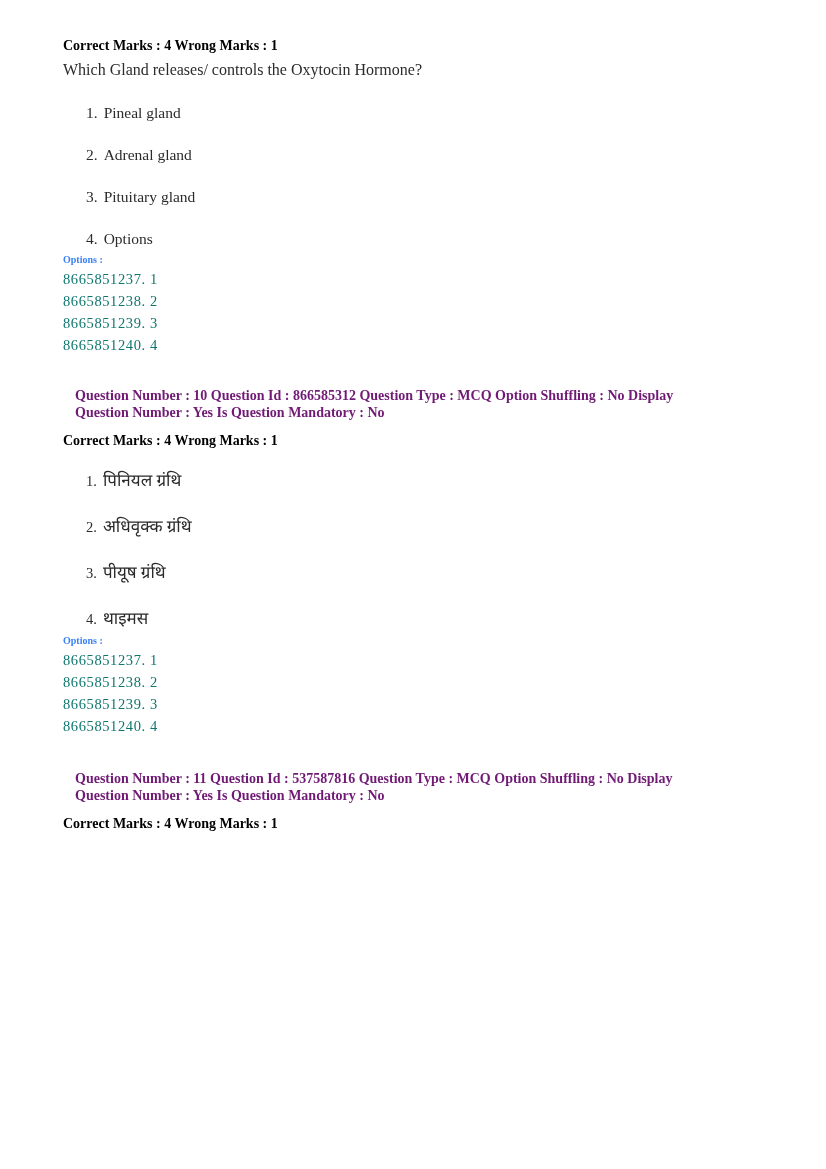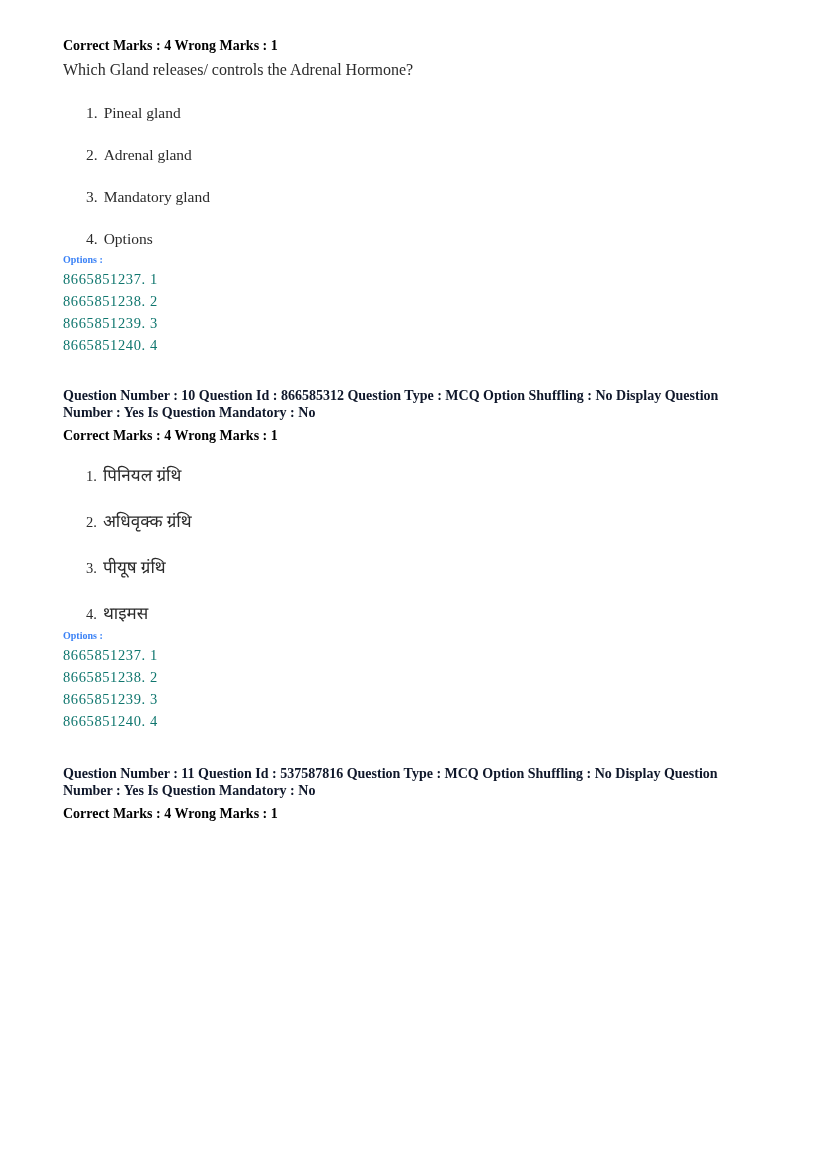--- a/index.html
+++ b/index.html
@@ -16,22 +16,22 @@
     padding: 38px 40px 0 63px;
     font-family: "Liberation Serif", "DejaVu Serif", serif;
     color: #000000;
     overflow: hidden;
   }
   .q-header {
     font-weight: bold;
     font-size: 14px;
     line-height: 1.18;
     max-width: 706px;
-    margin: 0;
-    color: #0f172a;
+    margin: 12px;
+    color: #701a75;
   }
   .q-header.gap-top { margin-top: 32px; }
   .q-header.gap-top-lg { margin-top: 34px; }
   .marks-line {
     font-weight: bold;
     font-size: 14px;
     line-height: 1.2;
     margin: 0 0 5px 0;
     color: #000000;
   }
@@ -87,34 +87,34 @@
     color: #0f766e;
   }
 </style>
 </head>
 <body>
 
 <div class="page">
 
   <section>
     <p class="marks-line">Correct Marks : 4 Wrong Marks : 1</p>
-    <p class="q-text en">Which Gland releases/ controls the Adrenal Hormone?</p>
+    <p class="q-text en">Which Gland releases/ controls the Oxytocin Hormone?</p>
 
     <div class="choices">
       <div class="choice">
         <span class="choice-num">1.</span>
         <span class="choice-label">Pineal gland</span>
       </div>
       <div class="choice">
         <span class="choice-num">2.</span>
         <span class="choice-label">Adrenal gland</span>
       </div>
       <div class="choice">
         <span class="choice-num">3.</span>
-        <span class="choice-label">Mandatory gland</span>
+        <span class="choice-label">Pituitary gland</span>
       </div>
       <div class="choice">
         <span class="choice-num">4.</span>
         <span class="choice-label">Options</span>
       </div>
     </div>
 
     <p class="options-label">Options :</p>
     <div class="option-id">8665851237. 1</div>
     <div class="option-id">8665851238. 2</div>

